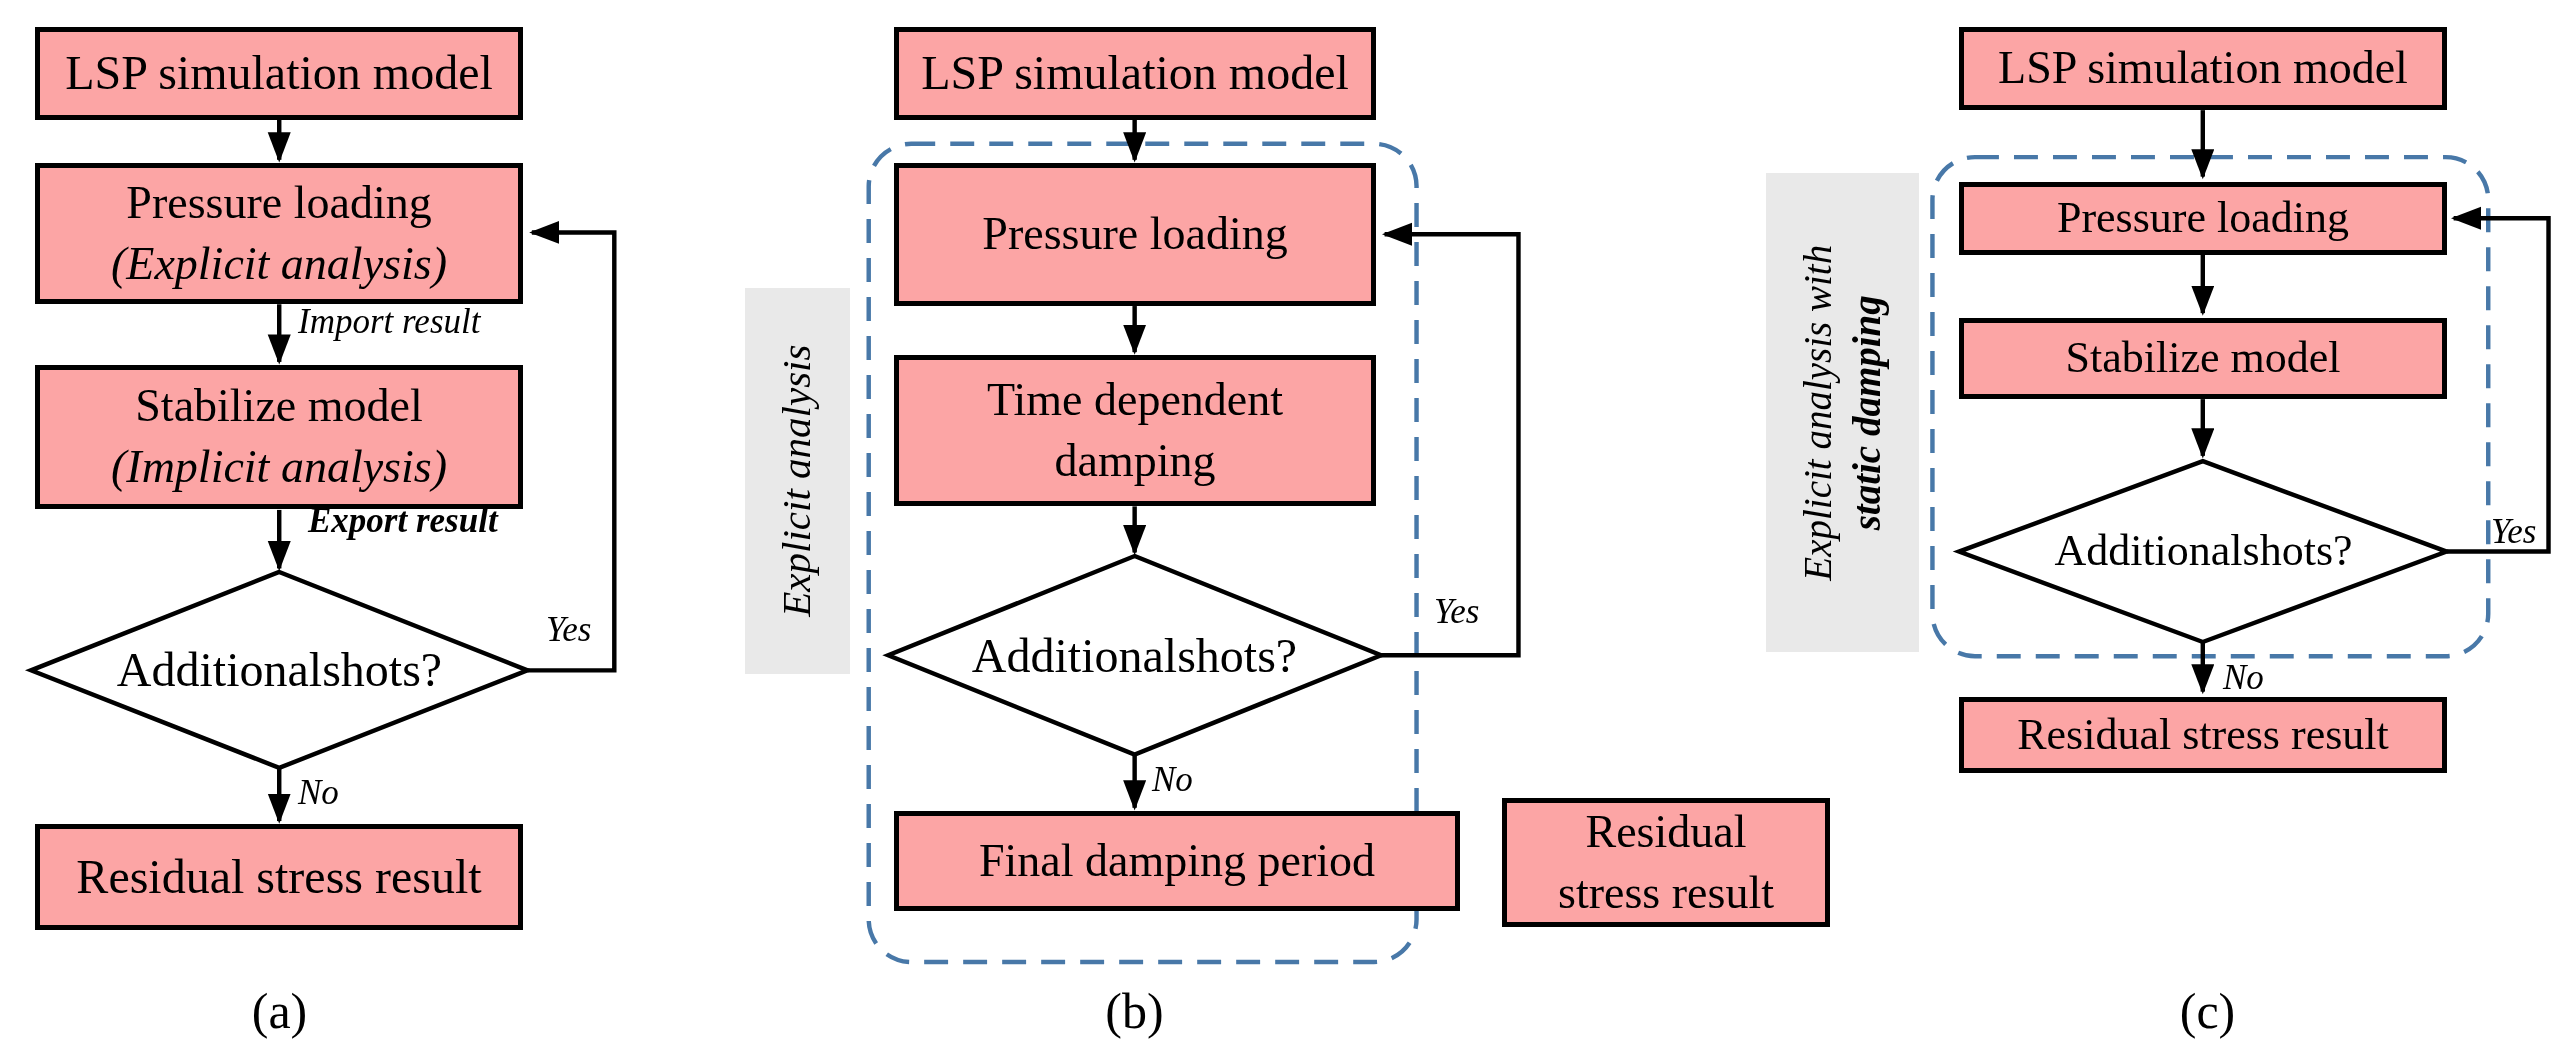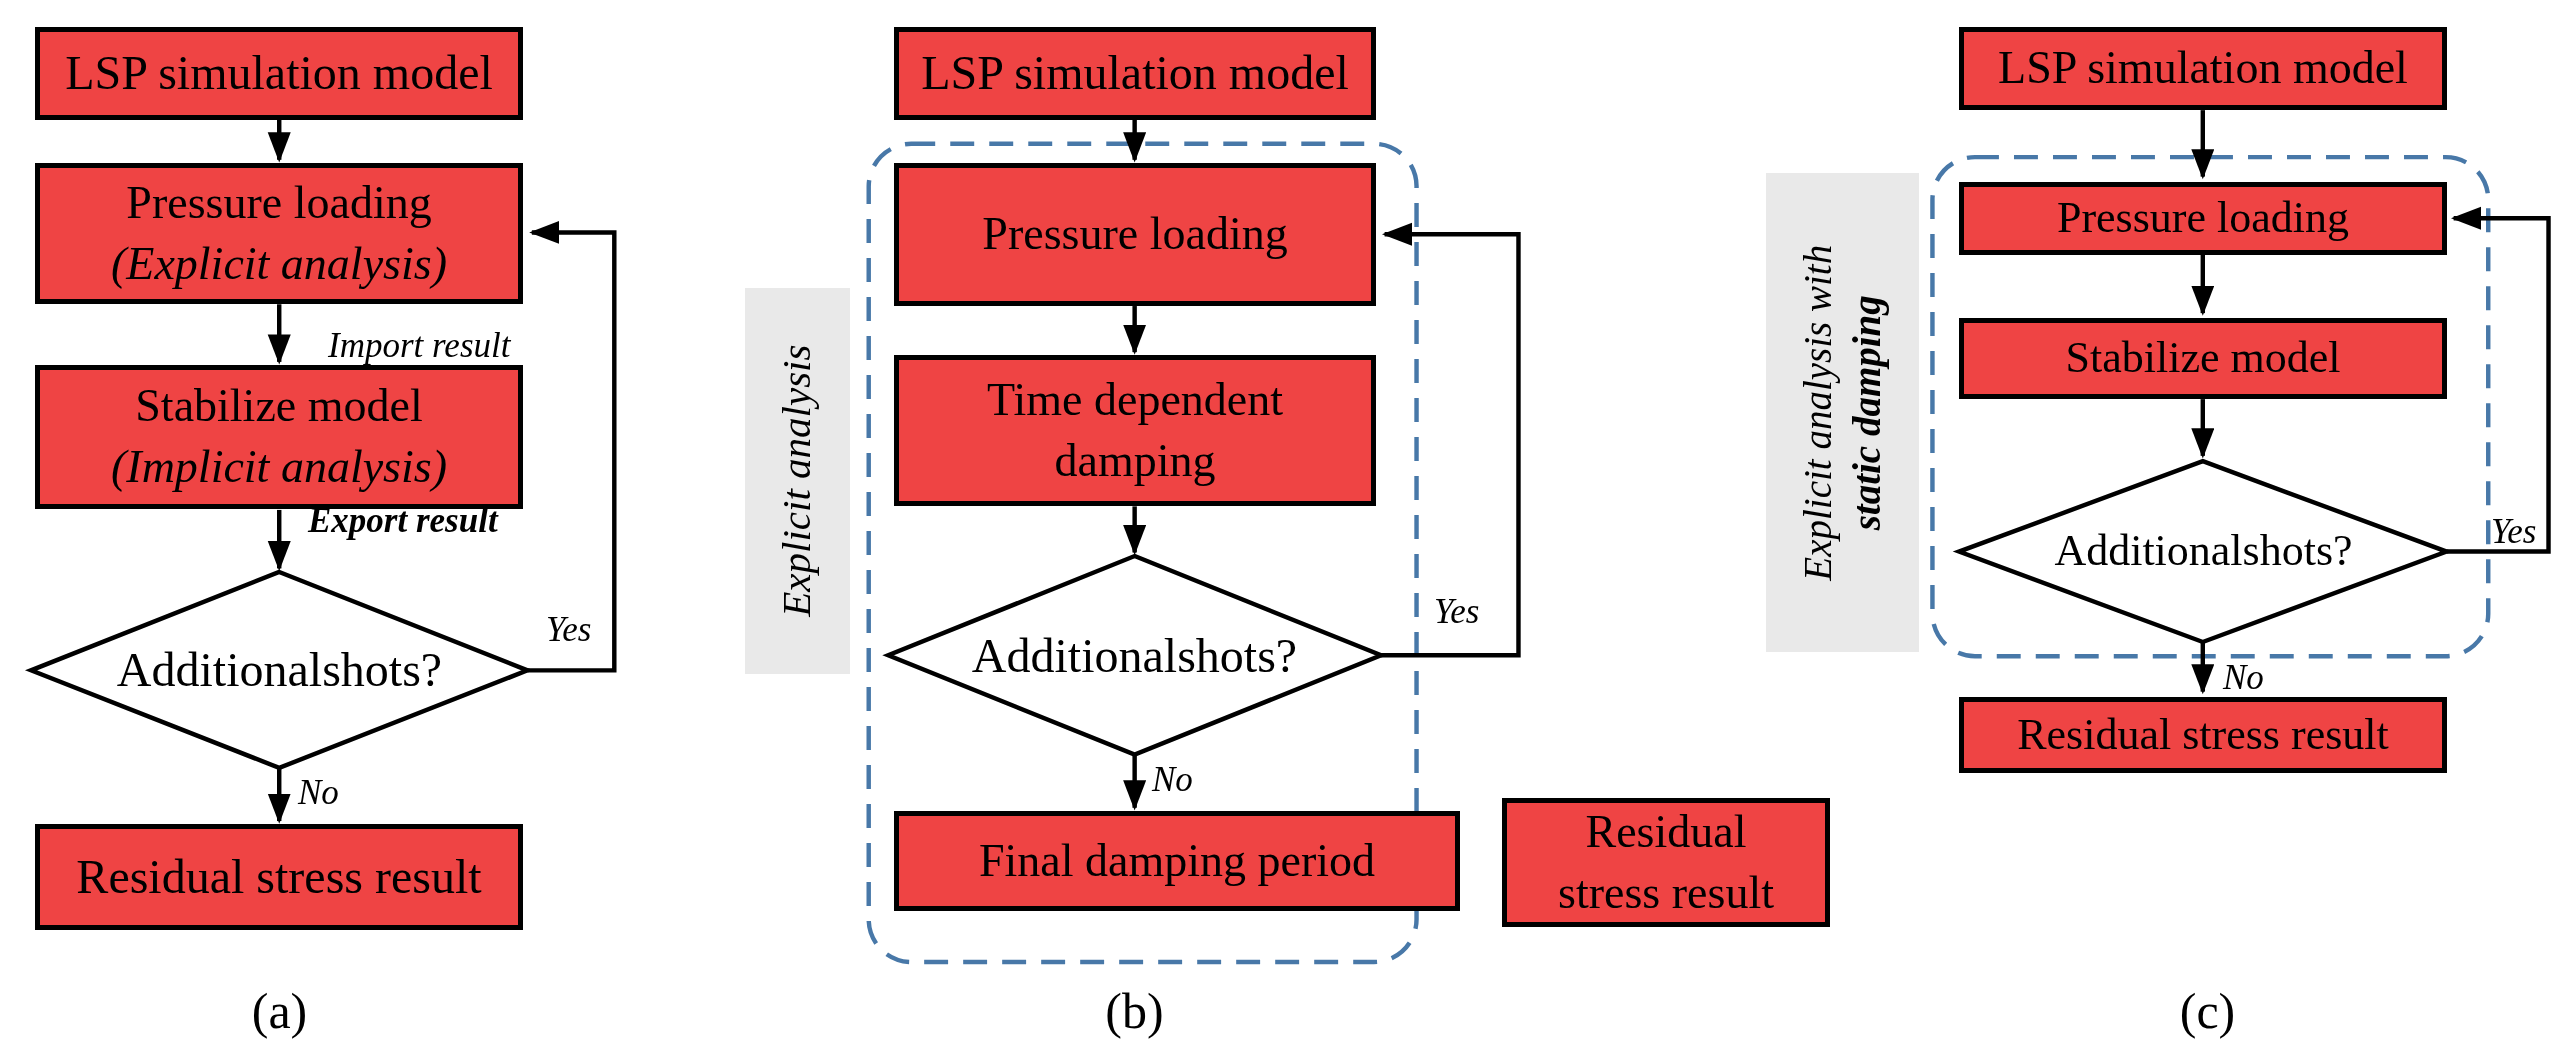--- a/index.html
+++ b/index.html
@@ -7,21 +7,21 @@
     position:relative;
     width:2576px; height:1042px;
     background:#ffffff;
     font-family:"Liberation Serif","DejaVu Serif",serif;
     color:#000;
     overflow:hidden;
   }
   #wires { position:absolute; left:0; top:0; width:2576px; height:1042px; z-index:1; }
   .node {
     position:absolute; box-sizing:border-box;
-    background:#ef4444; border:5.3px solid #000;
+    background:#fca5a5; border:5.3px solid #000;
     display:flex; flex-direction:column; align-items:center; justify-content:center;
     text-align:center; line-height:1.32; z-index:2;
   }
   .fs54 { font-size:48px; }
   .fs52 { font-size:46px; }
   .fs50 { font-size:44px; }
   .it   { font-style:italic; }
   .dtext {
     position:absolute; display:flex; flex-direction:row;
     align-items:center; justify-content:center; text-align:center;
@@ -85,21 +85,21 @@
 
   <div class="node fs54" style="left:35px; top:26.6px; width:488px; height:93px;">
     <span>LSP simulation model</span>
   </div>
 
   <div class="node fs52" style="left:35px; top:163px; width:488px; height:141px;">
     <span>Pressure loading</span>
     <span class="it">(Explicit analysis)</span>
   </div>
 
-  <div class="flowlabel" style="left:298px; top:326px;margin-left:30px;">Import result</div>
+  <div class="flowlabel" style="left:298px; top:302px;">Import result</div>
 
   <div class="node fs52" style="left:35px; top:365px; width:488px; height:144px;">
     <span>Stabilize model</span>
     <span class="it">(Implicit analysis)</span>
   </div>
 
   <div class="flowlabel" style="left:308px; top:501px;font-weight:bold;">Export result</div>
 
   <div class="dtext fs54" style="left:102px; top:610px; width:355px; height:120px;">
     <span>Additional</span>

